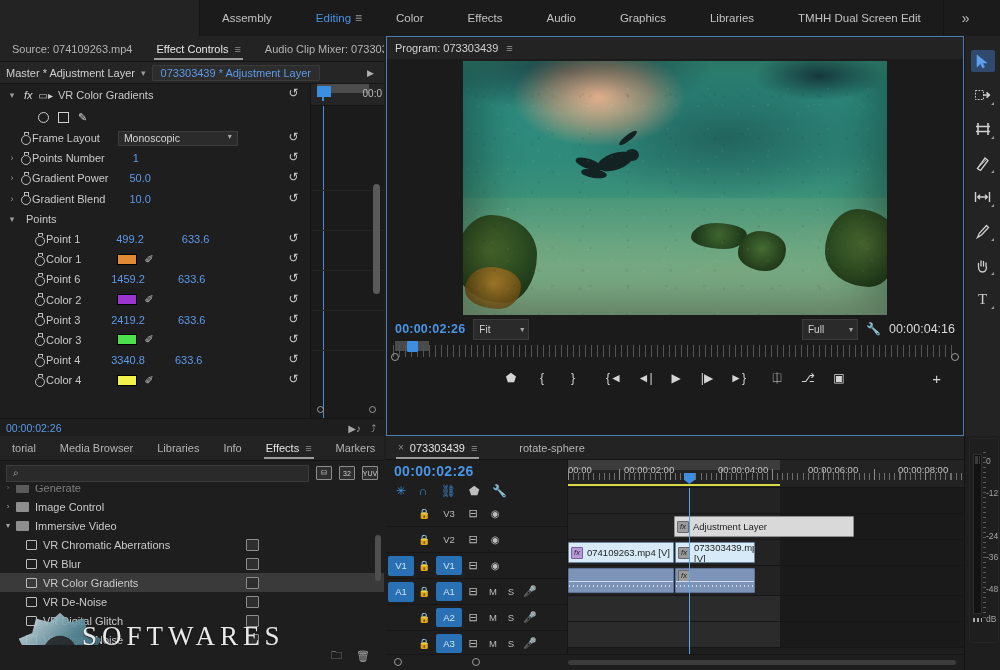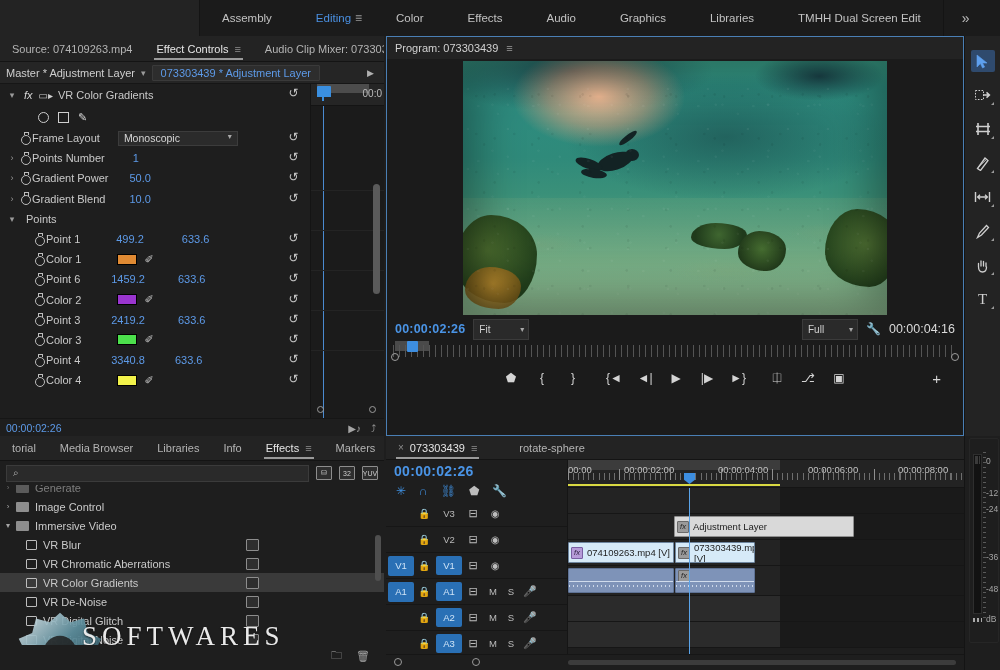--- a/index.html
+++ b/index.html
@@ -681,26 +681,26 @@
         <span class="fld"></span>
         <span>Image Control</span>
       </div>
       <div class="tr-row">
         <span class="arw">▾</span>
         <span class="fld"></span>
         <span>Immersive Video</span>
       </div>
       <div class="tr-row" style="padding-left:26px;">
         <span class="eff"></span>
-        <span>VR Blur</span>
+        <span>VR Chromatic Aberrations</span>
         <span class="rflag"></span>
       </div>
       <div class="tr-row" style="padding-left:26px;">
         <span class="eff"></span>
-        <span>VR Chromatic Aberrations</span>
+        <span>VR Blur</span>
         <span class="rflag"></span>
       </div>
       <div class="tr-row sel" style="padding-left:26px;">
         <span class="eff"></span>
         <span>VR Color Gradients</span>
         <span class="rflag"></span>
       </div>
       <div class="tr-row" style="padding-left:26px;">
         <span class="eff"></span>
         <span>VR De-Noise</span>
@@ -886,21 +886,21 @@
 
   <div class="panel" id="audioMeter">
     <div class="am-body">
       <div class="right-edge-box"></div>
       <div class="am-col">
           <span class="fill"></span>
         </div>
       <div class="am-scale"></div>
       <div class="am-lab" style="top:20px;">0</div>
       <div class="am-lab" style="top:52px;">-12</div>
-      <div class="am-lab" style="top:68px;">-24</div>
+      <div class="am-lab" style="top:95px;">-24</div>
       <div class="am-lab" style="top:116px;">-36</div>
       <div class="am-lab" style="top:148px;">-48</div>
       <div class="am-lab" style="top:178px;">dB</div>
       <div class="am-bottom"></div>
     </div>
   </div>
 
 </div>
 
 </body></html>

